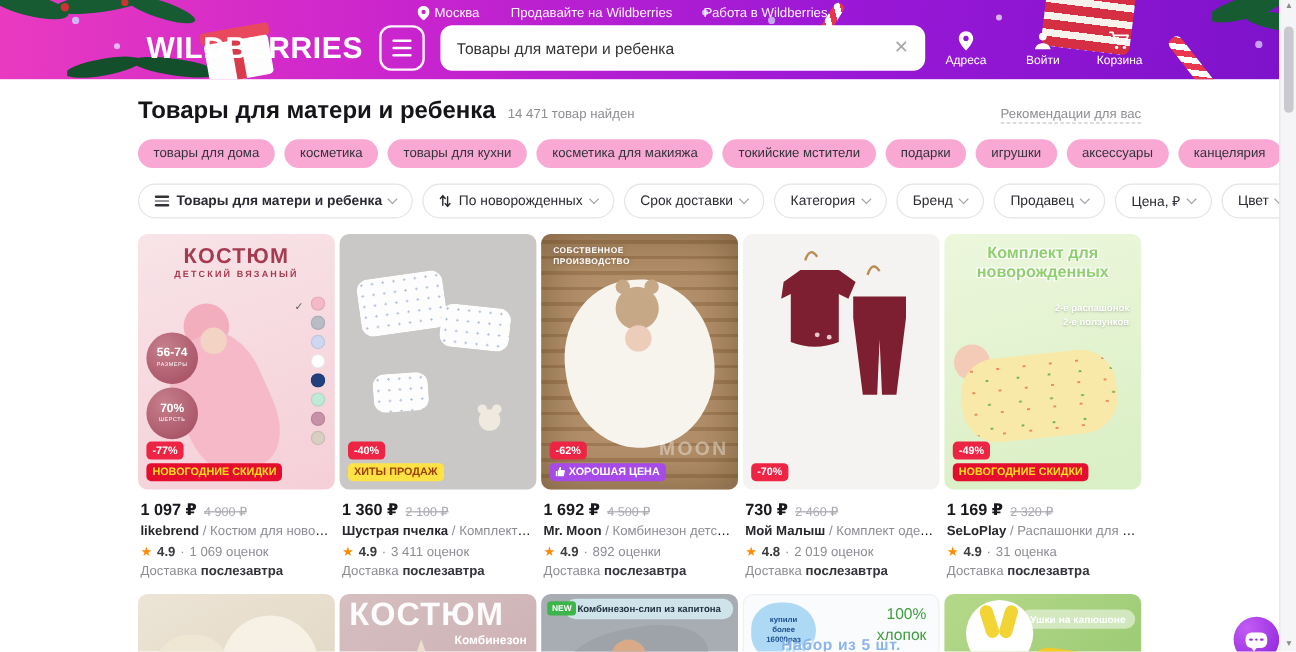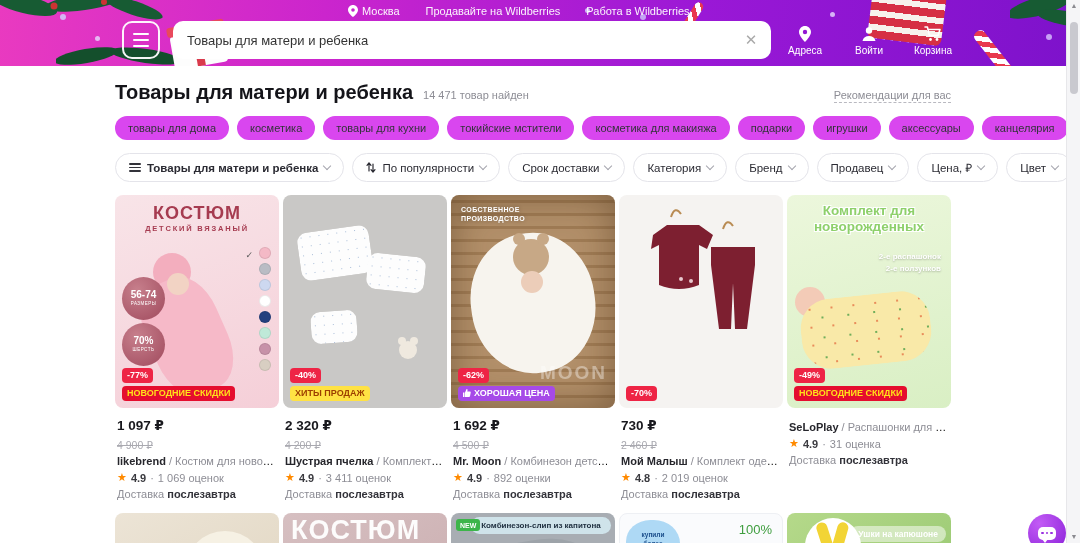--- a/index.html
+++ b/index.html
@@ -49,21 +49,21 @@
   
   .main-area { position:relative; width:1066px; z-index:1; }
   .container { width:836px; margin:0 auto; }
   .title-row { display:flex; align-items:baseline; margin-top:15px; }
   h1 { font-size:20px; font-weight:800; color:#141419; }
   .count { font-size:11px; color:#8d8d95; margin-left:10px; }
   .reco { margin-left:auto; font-size:11px; color:#8d8d95; text-decoration:none;
     border-bottom:1px dashed #b9b9c0; padding-bottom:1px; cursor:pointer; }
 
   .chips { display:flex; gap:8px; margin-top:12px; flex-wrap:nowrap; }
-  .chip { background:#d946ef; border:none; border-radius:14px; padding:6px 13px; font-size:11px;
+  .chip { background:#f9a8d4; border:none; border-radius:14px; padding:6px 13px; font-size:11px;
     color:#33333a; cursor:pointer; white-space:nowrap; font-family:"Liberation Sans",sans-serif; }
 
   .filterbar { display:flex; align-items:center; gap:8px; margin-top:13px; }
   .fpill { display:flex; align-items:center; gap:6px; background:#fff; border:1px solid #e4e4ea;
     border-radius:16px; height:29px; padding:0 13px; font-size:11.5px; color:#2b2b33;
     cursor:pointer; white-space:nowrap; font-family:"Liberation Sans",sans-serif; }
   .fpill.bold { font-weight:600; }
   .chev { width:6px; height:6px; border-right:1.4px solid #a5a5ad; border-bottom:1.4px solid #a5a5ad;
     transform:rotate(45deg); margin-top:-3px; flex:none; }
   .cat-ic i { display:block; width:12px; height:1.8px; background:#33333a; margin:2px 0; border-radius:1px; }
@@ -77,21 +77,21 @@
   .badges { position:absolute; left:7px; bottom:7px; display:flex; flex-direction:column;
     align-items:flex-start; gap:3px; z-index:4; }
   .bdg { font-size:9px; font-weight:700; padding:2.5px 5px; border-radius:4px; line-height:1.1;
     white-space:nowrap; }
   .disc { background:#ee2445; color:#fff; }
   .promo-ny { background:#e50d2e; color:#ffe11a; }
   .promo-hit { background:#ffe243; color:#9c3e00; }
   .promo-good { background:#a64ae8; color:#fff; display:flex; align-items:flex-start; gap:3px; }
 
   .info { padding:9px 2px 0 2px; }
-  .price-row { display:flex; align-items:flex-start; gap:6px;flex-direction:column; }
+  .price-row { display:flex; align-items:flex-end; gap:6px; }
   .price { font-size:13.5px; font-weight:800; color:#18181d; }
   .old { font-size:10.5px; color:#a9a9b0; text-decoration:line-through; }
   .name-row { margin-top:4px; font-size:11px; white-space:nowrap; overflow:hidden;
     text-overflow:ellipsis; }
   .brand { font-weight:700; color:#26262c; }
   .pname { color:#8d8d95; }
   .rating-row { margin-top:4px; font-size:11px; display:flex; align-items:center; gap:4px; }
   .star { color:#ff8a00; font-size:11px; }
   .rate { font-weight:700; color:#3a3a3f; }
   .rcnt { color:#8d8d95; }
@@ -135,21 +135,21 @@
   .a3-blanket { top:38px; left:20px; width:124px; height:140px; background:#f7f4ee;
     border-radius:48%; transform:rotate(-8deg); }
   .a3-hat { top:44px; left:62px; width:36px; height:36px; background:#c7a886; border-radius:50%; }
   .a3-hat::before,.a3-hat::after { content:""; position:absolute; top:-6px; width:12px; height:12px;
     background:#c7a886; border-radius:50%; }
   .a3-hat::before { left:0; } .a3-hat::after { right:0; }
   .a3-face { top:76px; left:70px; width:22px; height:22px; background:#eccdb9; border-radius:50%; }
   .a3-label { top:10px; left:10px; width:78px; color:#fff; font-size:7px; font-weight:700;
     letter-spacing:.4px; line-height:1.35; text-transform:uppercase;
     text-shadow:0 0 4px rgba(0,0,0,.3); white-space:pre-line; }
-  .a3-mark { bottom:24px; right:8px; color:rgba(255,255,255,.38); font-size:19px;
+  .a3-mark { bottom:24px; right:8px; color:rgba(255,255,255,.38); font-size:16px;
     letter-spacing:2px; font-weight:600; }
 
   .art4 { background:#f5f3f1; }
   .art5 { background:linear-gradient(165deg,#ecf7dc 0%,#d9efc4 100%); }
   .a5-title { top:8px; width:100%; text-align:center; color:#8ed06b; font-weight:800;
     font-size:13.5px; line-height:1.15; white-space:pre-line;
     text-shadow:1px 1px 0 #fff,-1px -1px 0 #fff,1px -1px 0 #fff,-1px 1px 0 #fff; }
   .a5-lines { top:56px; right:10px; text-align:right; color:#fff; font-size:8px; font-weight:700;
     line-height:1.5; white-space:pre-line; text-shadow:0 1px 2px rgba(0,0,0,.25); }
   .a5-baby { top:100px; left:14px; width:130px; height:70px; background:#f9e9a8;
@@ -258,20 +258,21 @@
         <svg width="10" height="12" viewBox="0 0 10 12">
             <path d="M5 0C2.2 0 0 2.2 0 5c0 3.5 5 7 5 7s5-3.5 5-7C10 2.2 7.8 0 5 0zm0 6.8A1.8 1.8 0 1 1 5 3.2a1.8 1.8 0 0 1 0 3.6z" fill="#fff"></path>
           </svg>
         <span>Москва</span>
       </span>
       <a href="#">Продавайте на Wildberries</a>
       <a href="#">Работа в Wildberries</a>
     </div>
 
     <div class="header-main">
+      <div class="logo">WILDBERRIES</div>
       <button class="burger">
         <i></i>
           <i></i>
           <i></i>
       </button>
       <div class="search">
         <input type="text" value="Товары для матери и ребенка" style="">
         <button class="clear">✕</button>
       </div>
       <nav class="hnav">
@@ -306,22 +307,22 @@
       <div class="title-row">
         <h1>Товары для матери и ребенка</h1>
         <span class="count">14 471 товар найден</span>
         <a class="reco">Рекомендации для вас</a>
       </div>
 
       <div class="chips">
         <button class="chip">товары для дома</button>
         <button class="chip">косметика</button>
         <button class="chip">товары для кухни</button>
+        <button class="chip">косметика для макияжа</button>
         <button class="chip">токийские мстители</button>
-        <button class="chip">косметика для макияжа</button>
         <button class="chip">подарки</button>
         <button class="chip">игрушки</button>
         <button class="chip">аксессуары</button>
         <button class="chip">канцелярия</button>
         <button class="chip">все</button>
       </div>
 
       <div class="filterbar">
         <div class="fpill bold">
           <span class="cat-ic">
@@ -329,21 +330,21 @@
               <i></i>
               <i></i>
             </span>
           <span>Товары для матери и ребенка</span>
             <span class="chev"></span>
         </div>
         <div class="fpill">
           <svg width="10" height="11" viewBox="0 0 10 11">
               <path d="M3 1v8M3 1L1 3.4M3 1l2 2.4M7 10V2M7 10l2-2.4M7 10L5 7.6" stroke="#2b2b33" stroke-width="1.2" fill="none" stroke-linecap="round" stroke-linejoin="round"></path>
             </svg>
-          <span>По популярности</span>
+          <span>По новорожденных</span>
             <span class="chev"></span>
         </div>
         <div class="fpill">
             <span>Срок доставки</span>
             <span class="chev"></span>
           </div>
         <div class="fpill">
             <span>Категория</span>
             <span class="chev"></span>
           </div>
@@ -422,22 +423,22 @@
             <div class="abs a2-s a2-s2"></div>
             <div class="abs a2-s a2-s3"></div>
             <div class="abs a2-bear"></div>
             <div class="badges">
               <span class="bdg disc">-40%</span>
               <span class="bdg promo-hit">ХИТЫ ПРОДАЖ</span>
             </div>
           </div>
           <div class="info">
             <div class="price-row">
-                <span class="price">2 320 ₽</span>
-                <span class="old">4 200 ₽</span>
+                <span class="price">1 360 ₽</span>
+                <span class="old">2 100 ₽</span>
               </div>
             <div class="name-row"><span class="brand">Шустрая пчелка</span> <span class="pname">/ Комплект для новоро...</span></div>
             <div class="rating-row">
                 <span class="star">★</span>
                 <span class="rate">4.9</span>
                 <span class="rcnt">·</span>
                 <span class="rcnt">3 411 оценок</span>
               </div>
             <div class="delivery"><span>Доставка</span> <b>послезавтра</b></div>
           </div>
@@ -514,20 +515,24 @@
             <div class="abs a5-lines">2-е распашонок
 2-е ползунков</div>
             <div class="abs a5-head"></div>
             <div class="abs a5-baby"></div>
             <div class="badges">
               <span class="bdg disc">-49%</span>
               <span class="bdg promo-ny">НОВОГОДНИЕ СКИДКИ</span>
             </div>
           </div>
           <div class="info">
+            <div class="price-row">
+                <span class="price">1 169 ₽</span>
+                <span class="old">2 320 ₽</span>
+              </div>
             <div class="name-row"><span class="brand">SeLoPlay</span> <span class="pname">/ Распашонки для новорожден...</span></div>
             <div class="rating-row">
                 <span class="star">★</span>
                 <span class="rate">4.9</span>
                 <span class="rcnt">·</span>
                 <span class="rcnt">31 оценка</span>
               </div>
             <div class="delivery"><span>Доставка</span> <b>послезавтра</b></div>
           </div>
         </article>

